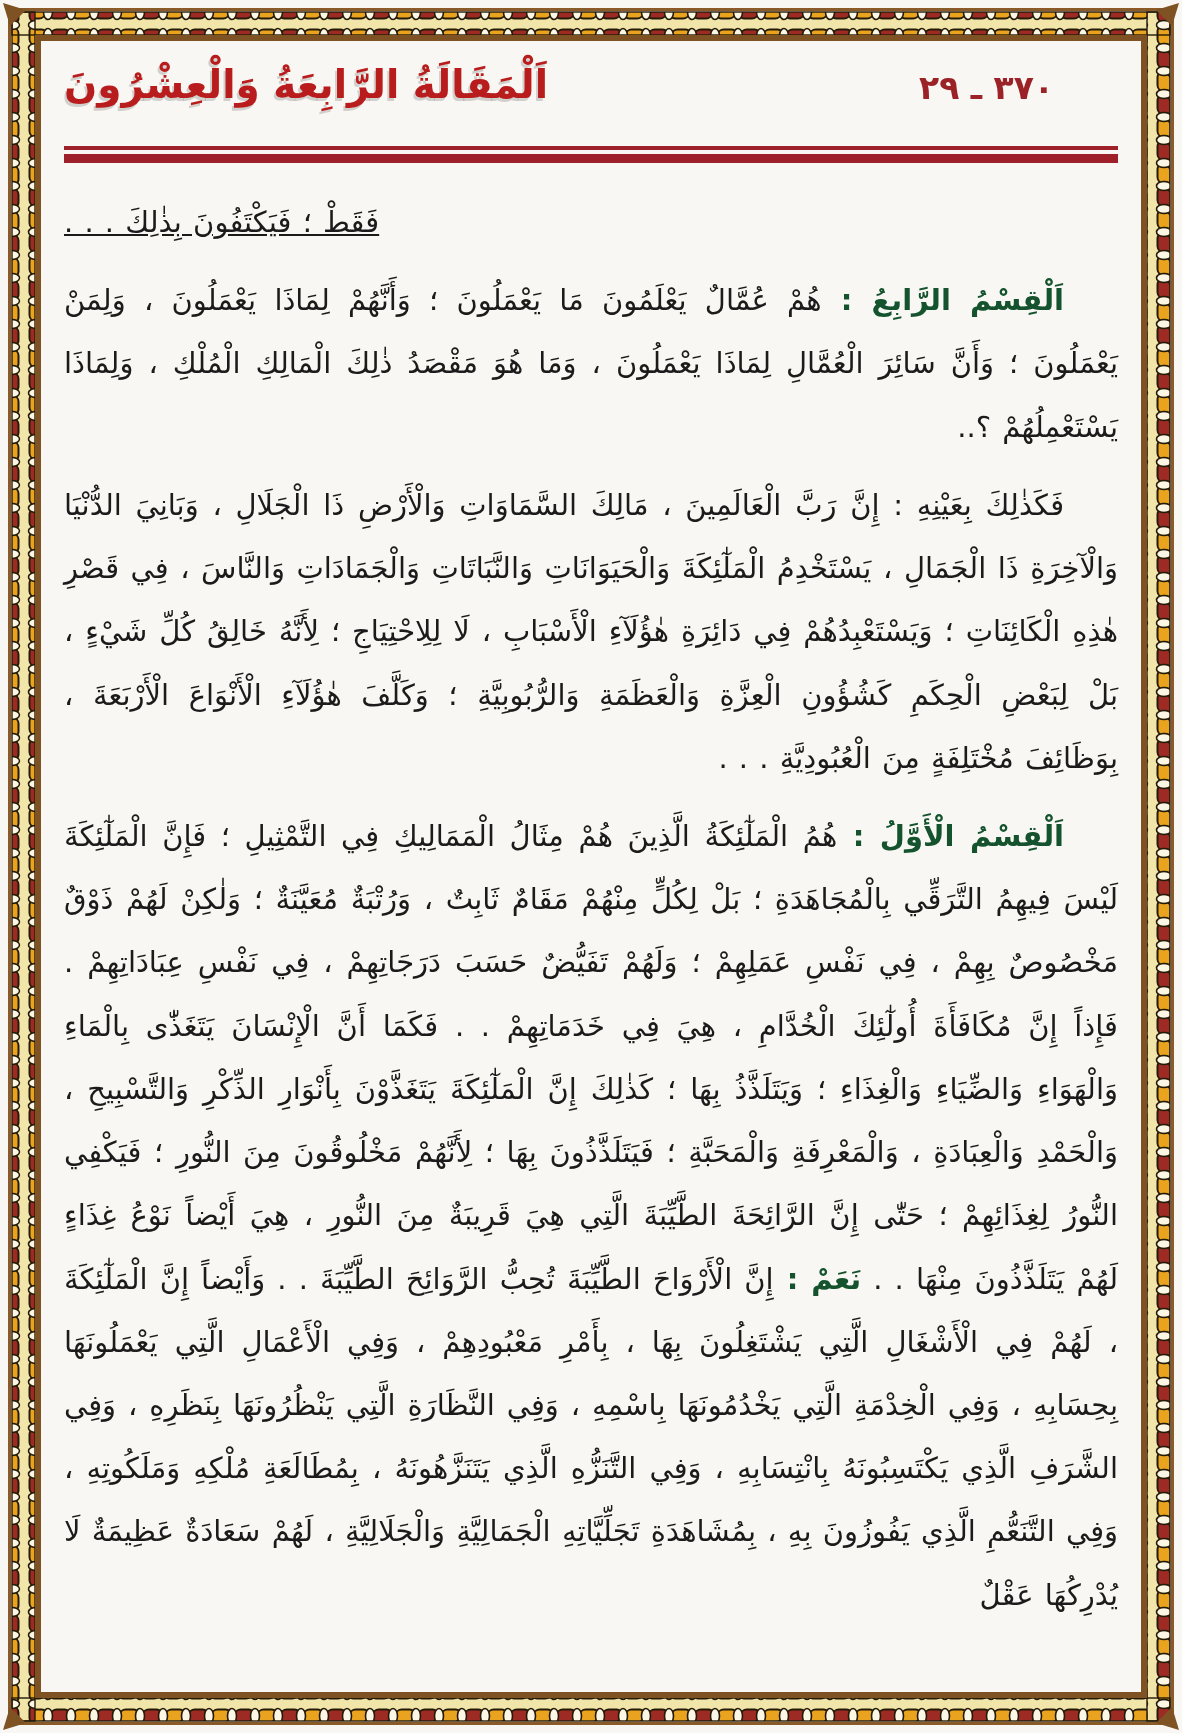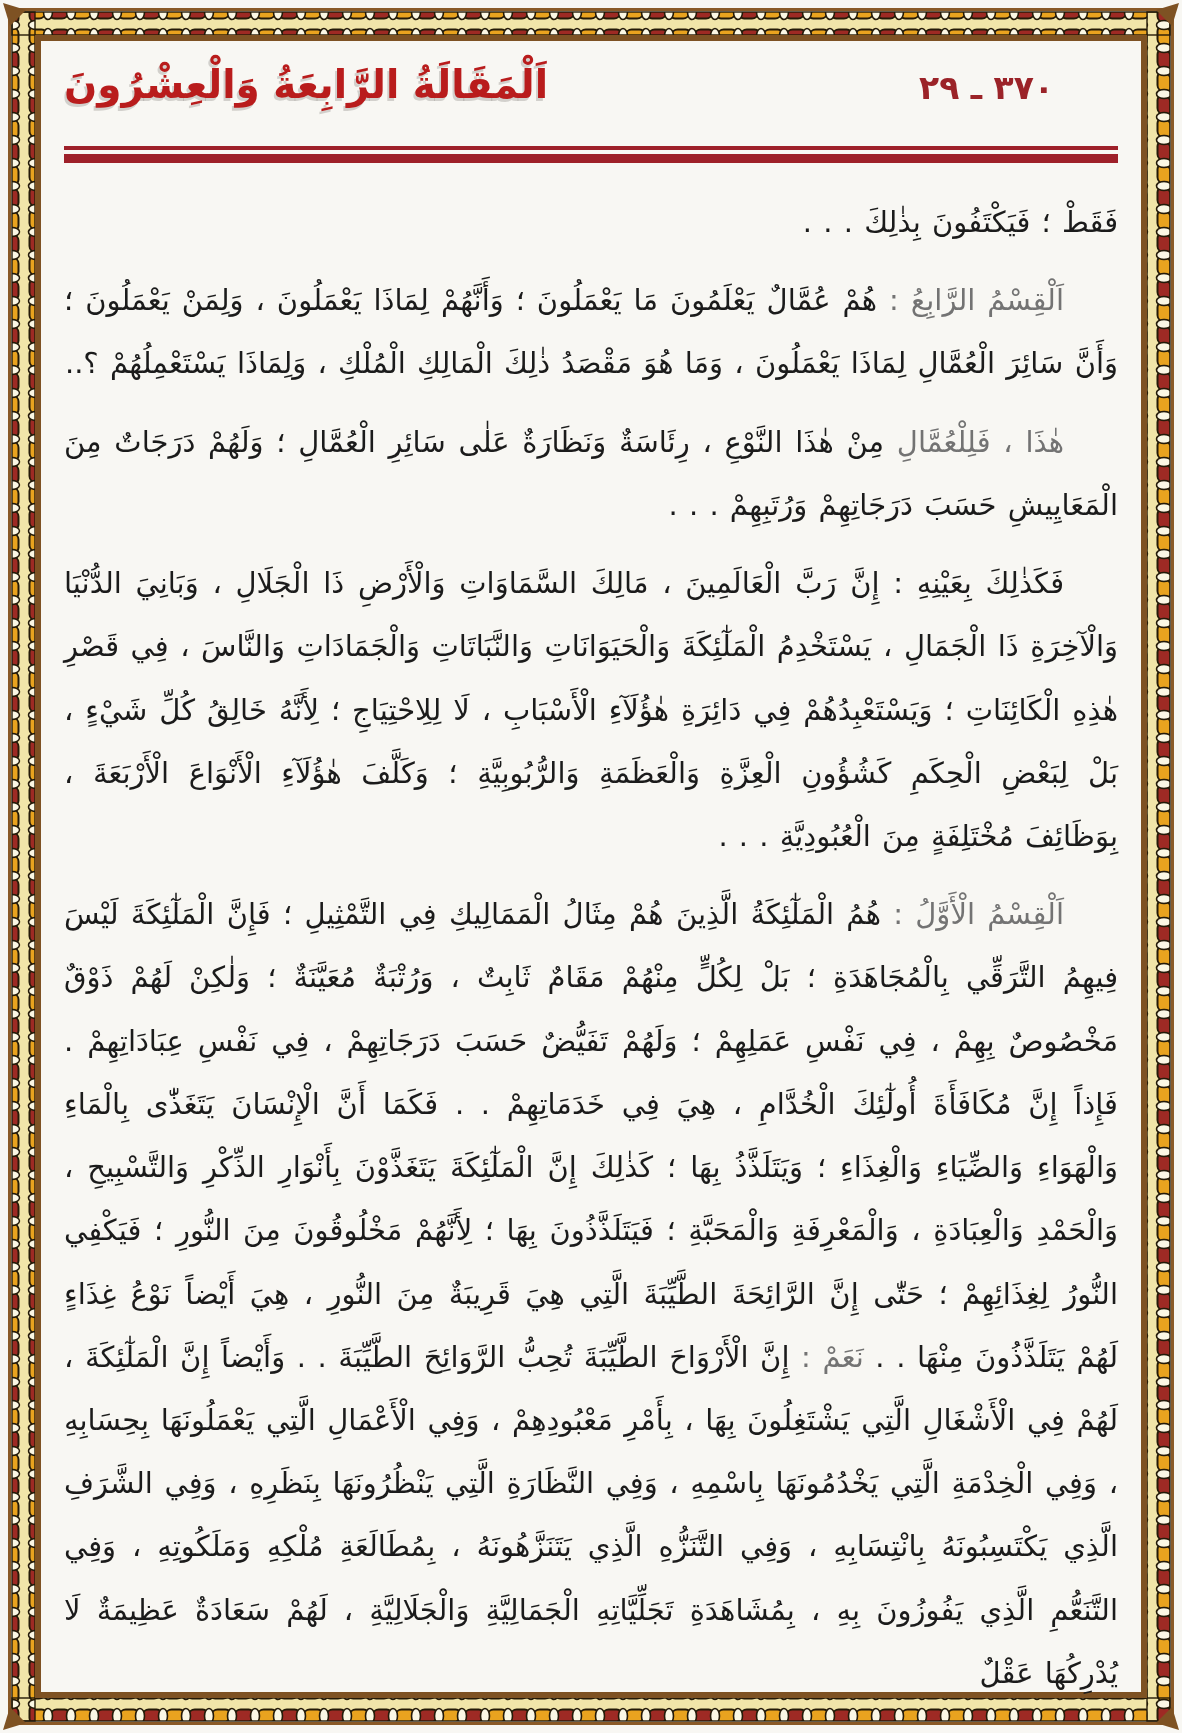--- a/index.html
+++ b/index.html
@@ -36,22 +36,22 @@
   .body-text{margin-top:28px;}
   .body-text p{
     margin:0 0 15px 0;
     color:#1b1b1b;
     font-size:29px;
     line-height:2.18;
     text-align:justify;
     word-spacing:2px;
   }
   .body-text p.indent{text-indent:54px;}
-  .body-text p.cont{text-align:right;}
-  .red{color:#737373;font-weight:normal;}
+  .body-text p.cont{text-align:left;text-decoration:underline;}
+  .red{color:#14532d;font-weight:bold;}
   .all-red{color:#9b2328;}
 </style>
 </head>
 <body>
 
 <div class="page">
 
   <svg class="frame-svg" width="1182" height="1733" viewBox="0 0 1182 1733" aria-hidden="true">
     <defs>
       <pattern id="chainH" width="46" height="24" patternUnits="userSpaceOnUse">
@@ -111,21 +111,20 @@
       <div class="rule-thin"></div>
       <div class="rule-thick"></div>
     </div>
 
     <div class="body-text">
 
       <p class="cont"><span>فَقَطْ ؛ فَيَكْتَفُونَ بِذٰلِكَ . . .</span></p>
 
       <p class="indent"><span class="red">اَلْقِسْمُ الرَّابِعُ : </span><span>هُمْ عُمَّالٌ يَعْلَمُونَ مَا يَعْمَلُونَ ؛ وَأَنَّهُمْ لِمَاذَا يَعْمَلُونَ ، وَلِمَنْ يَعْمَلُونَ ؛ وَأَنَّ سَائِرَ الْعُمَّالِ لِمَاذَا يَعْمَلُونَ ، وَمَا هُوَ مَقْصَدُ ذٰلِكَ الْمَالِكِ الْمُلْكِ ، وَلِمَاذَا يَسْتَعْمِلُهُمْ ؟..</span></p>
 
-      <p class="indent"><span class="red">هٰذَا ، فَلِلْعُمَّالِ </span><span>مِنْ هٰذَا النَّوْعِ ، رِئَاسَةٌ وَنَظَارَةٌ عَلٰى سَائِرِ الْعُمَّالِ ؛ وَلَهُمْ دَرَجَاتٌ مِنَ الْمَعَايِيشِ حَسَبَ دَرَجَاتِهِمْ وَرُتَبِهِمْ . . .</span></p>
 
       <p class="indent all-red"><span>فَكَذٰلِكَ بِعَيْنِهِ : إِنَّ رَبَّ الْعَالَمِينَ ، مَالِكَ السَّمَاوَاتِ وَالْأَرْضِ ذَا الْجَلَالِ ، وَبَانِيَ الدُّنْيَا وَالْآخِرَةِ ذَا الْجَمَالِ ، يَسْتَخْدِمُ الْمَلٰٓئِكَةَ وَالْحَيَوَانَاتِ وَالنَّبَاتَاتِ وَالْجَمَادَاتِ وَالنَّاسَ ، فِي قَصْرِ هٰذِهِ الْكَائِنَاتِ ؛ وَيَسْتَعْبِدُهُمْ فِي دَائِرَةِ هٰؤُلَآءِ الْأَسْبَابِ ، لَا لِلِاحْتِيَاجِ ؛ لِأَنَّهُ خَالِقُ كُلِّ شَيْءٍ ، بَلْ لِبَعْضِ الْحِكَمِ كَشُؤُونِ الْعِزَّةِ وَالْعَظَمَةِ وَالرُّبُوبِيَّةِ ؛ وَكَلَّفَ هٰؤُلَآءِ الْأَنْوَاعَ الْأَرْبَعَةَ ، بِوَظَائِفَ مُخْتَلِفَةٍ مِنَ الْعُبُودِيَّةِ . . .</span></p>
 
       <p class="indent"><span class="red">اَلْقِسْمُ الْأَوَّلُ : </span><span>هُمُ الْمَلٰٓئِكَةُ الَّذِينَ هُمْ مِثَالُ الْمَمَالِيكِ فِي التَّمْثِيلِ ؛ فَإِنَّ الْمَلٰٓئِكَةَ لَيْسَ فِيهِمُ التَّرَقِّي بِالْمُجَاهَدَةِ ؛ بَلْ لِكُلٍّ مِنْهُمْ مَقَامٌ ثَابِتٌ ، وَرُتْبَةٌ مُعَيَّنَةٌ ؛ وَلٰكِنْ لَهُمْ ذَوْقٌ مَخْصُوصٌ بِهِمْ ، فِي نَفْسِ عَمَلِهِمْ ؛ وَلَهُمْ تَفَيُّضٌ حَسَبَ دَرَجَاتِهِمْ ، فِي نَفْسِ عِبَادَاتِهِمْ . فَإِذاً إِنَّ مُكَافَأَةَ أُولٰٓئِكَ الْخُدَّامِ ، هِيَ فِي خَدَمَاتِهِمْ . . فَكَمَا أَنَّ الْإِنْسَانَ يَتَغَذّٰى بِالْمَاءِ وَالْهَوَاءِ وَالضِّيَاءِ وَالْغِذَاءِ ؛ وَيَتَلَذَّذُ بِهَا ؛ كَذٰلِكَ إِنَّ الْمَلٰٓئِكَةَ يَتَغَذَّوْنَ بِأَنْوَارِ الذِّكْرِ وَالتَّسْبِيحِ ، وَالْحَمْدِ وَالْعِبَادَةِ ، وَالْمَعْرِفَةِ وَالْمَحَبَّةِ ؛ فَيَتَلَذَّذُونَ بِهَا ؛ لِأَنَّهُمْ مَخْلُوقُونَ مِنَ النُّورِ ؛ فَيَكْفِي النُّورُ لِغِذَائِهِمْ ؛ حَتّٰى إِنَّ الرَّائِحَةَ الطَّيِّبَةَ الَّتِي هِيَ قَرِيبَةٌ مِنَ النُّورِ ، هِيَ أَيْضاً نَوْعُ غِذَاءٍ لَهُمْ يَتَلَذَّذُونَ مِنْهَا . . </span><span class="red">نَعَمْ : </span><span>إِنَّ الْأَرْوَاحَ الطَّيِّبَةَ تُحِبُّ الرَّوَائِحَ الطَّيِّبَةَ . . وَأَيْضاً إِنَّ الْمَلٰٓئِكَةَ ، لَهُمْ فِي الْأَشْغَالِ الَّتِي يَشْتَغِلُونَ بِهَا ، بِأَمْرِ مَعْبُودِهِمْ ، وَفِي الْأَعْمَالِ الَّتِي يَعْمَلُونَهَا بِحِسَابِهِ ، وَفِي الْخِدْمَةِ الَّتِي يَخْدُمُونَهَا بِاسْمِهِ ، وَفِي النَّظَارَةِ الَّتِي يَنْظُرُونَهَا بِنَظَرِهِ ، وَفِي الشَّرَفِ الَّذِي يَكْتَسِبُونَهُ بِانْتِسَابِهِ ، وَفِي التَّنَزُّهِ الَّذِي يَتَنَزَّهُونَهُ ، بِمُطَالَعَةِ مُلْكِهِ وَمَلَكُوتِهِ ، وَفِي التَّنَعُّمِ الَّذِي يَفُوزُونَ بِهِ ، بِمُشَاهَدَةِ تَجَلِّيَّاتِهِ الْجَمَالِيَّةِ وَالْجَلَالِيَّةِ ، لَهُمْ سَعَادَةٌ عَظِيمَةٌ لَا يُدْرِكُهَا عَقْلٌ</span></p>
 
     </div>
   </div>
 </div>
 
 </body></html>

